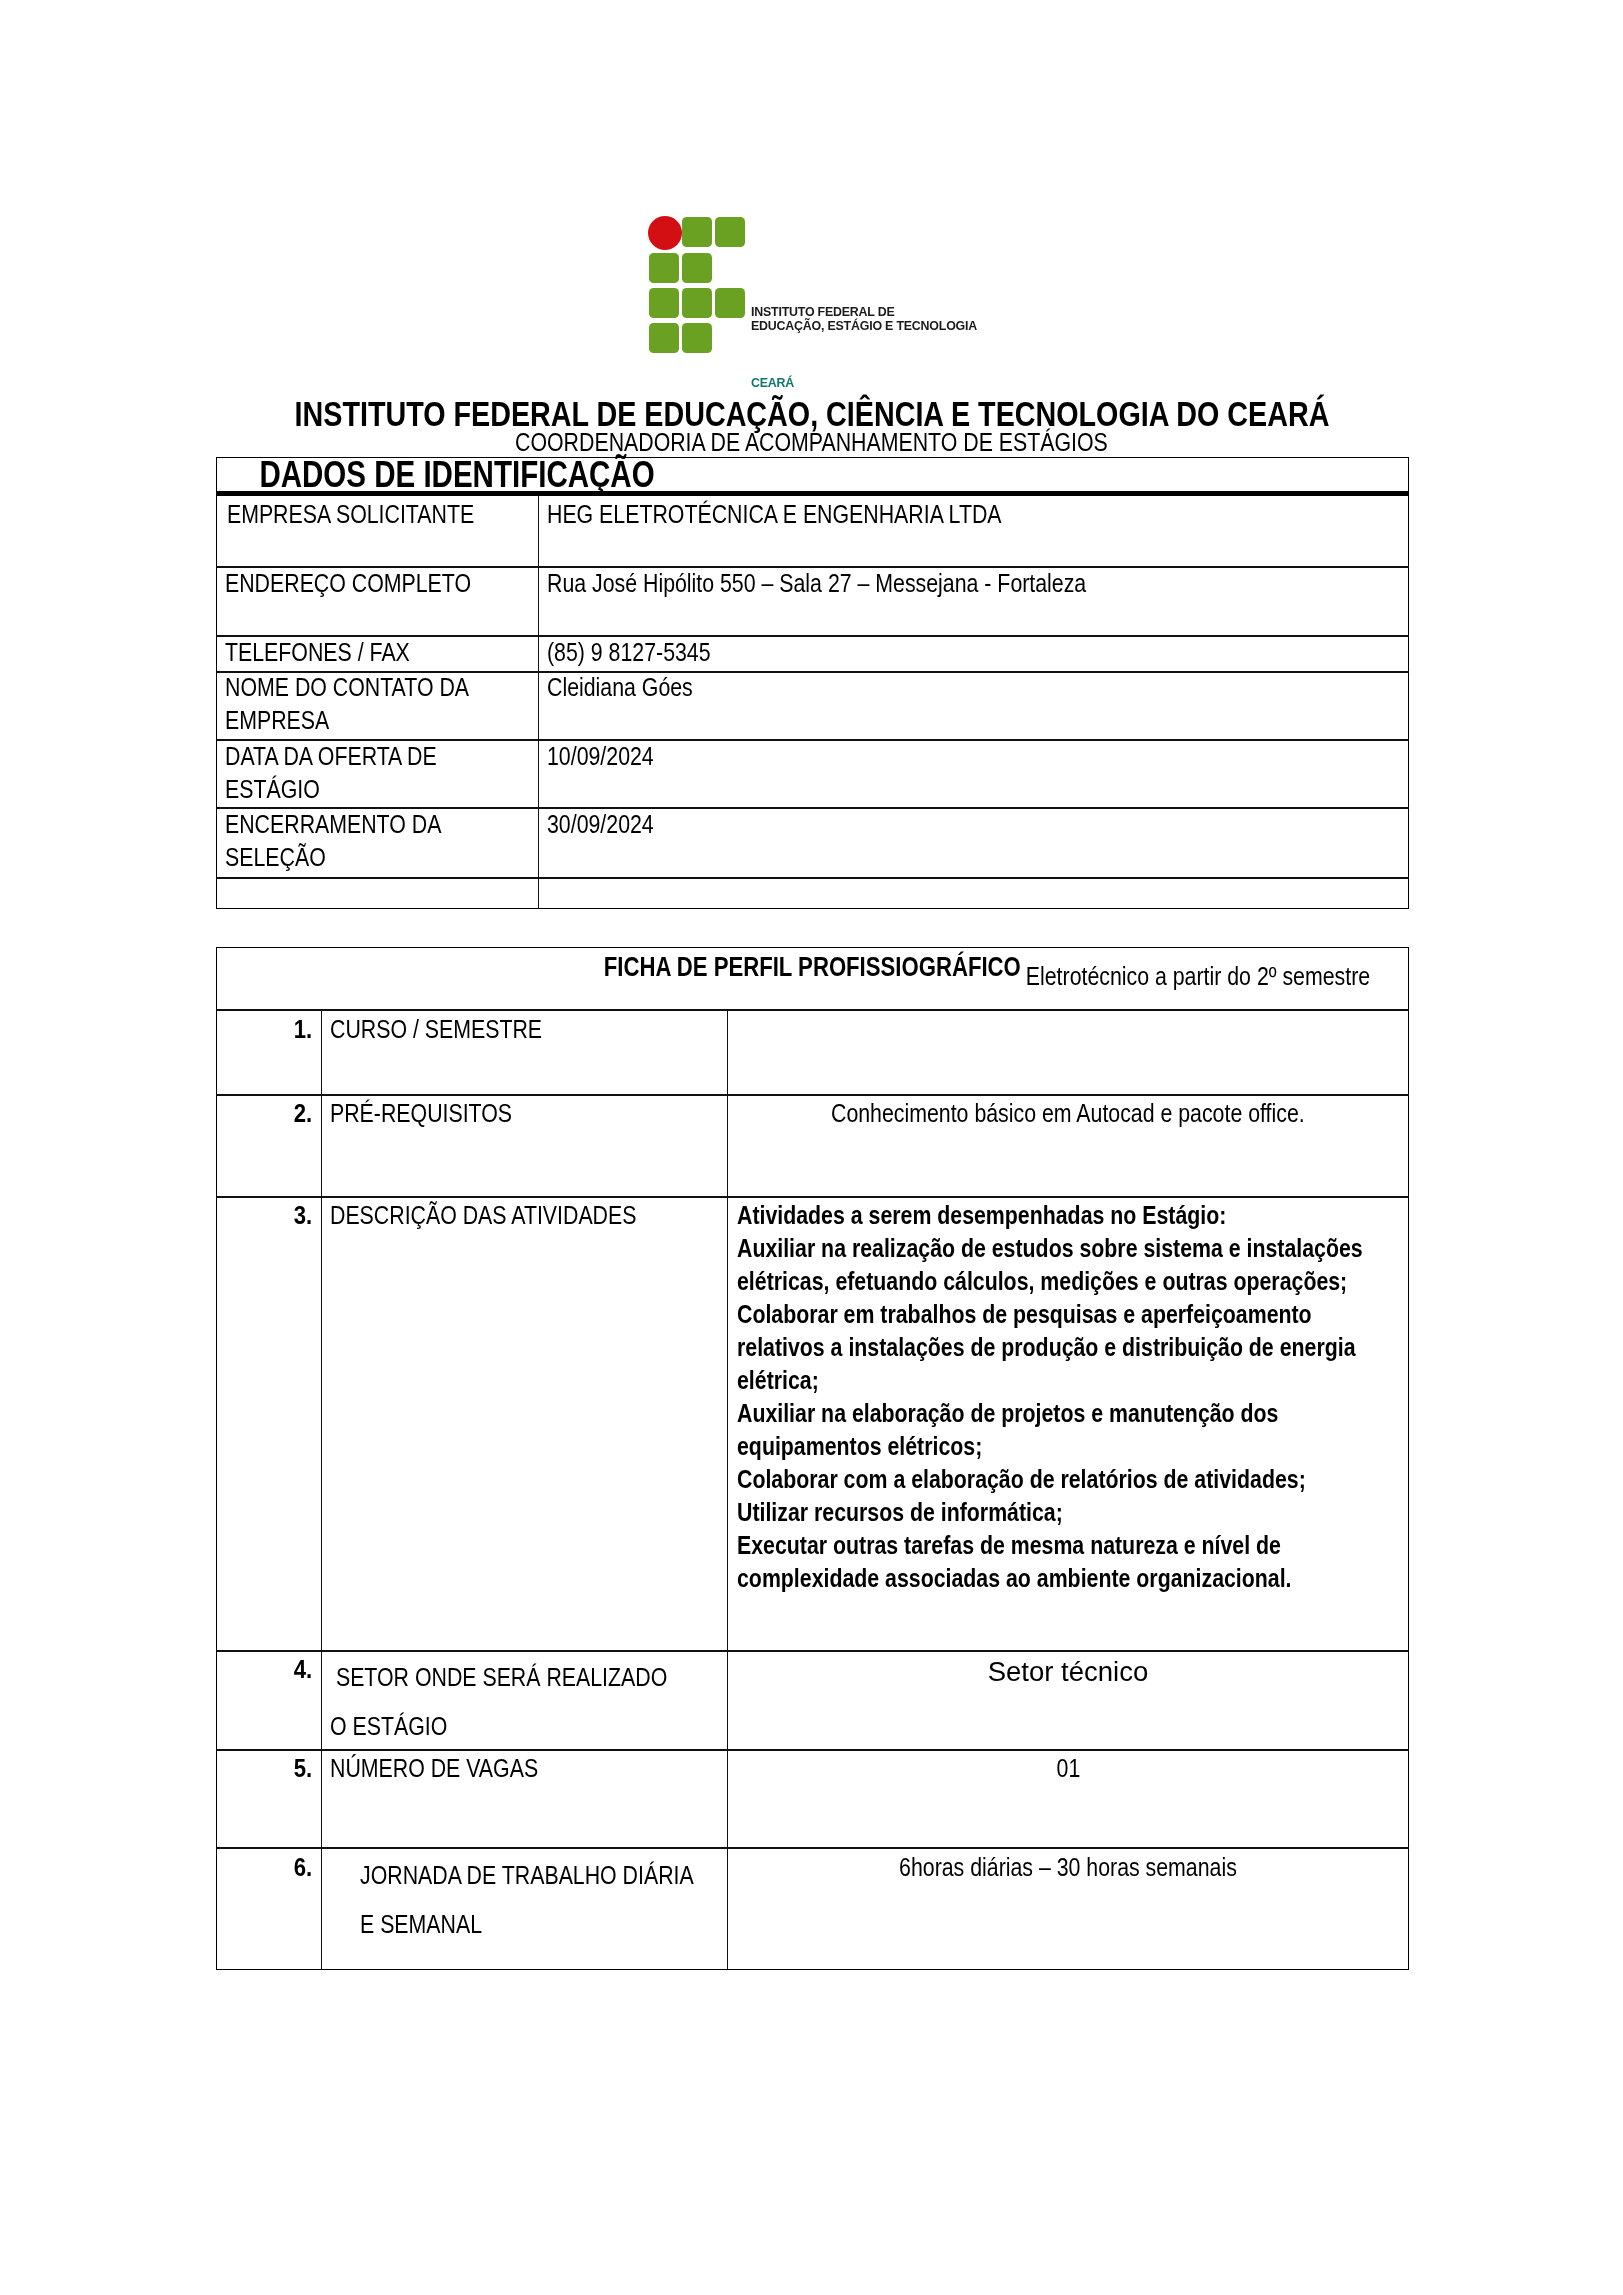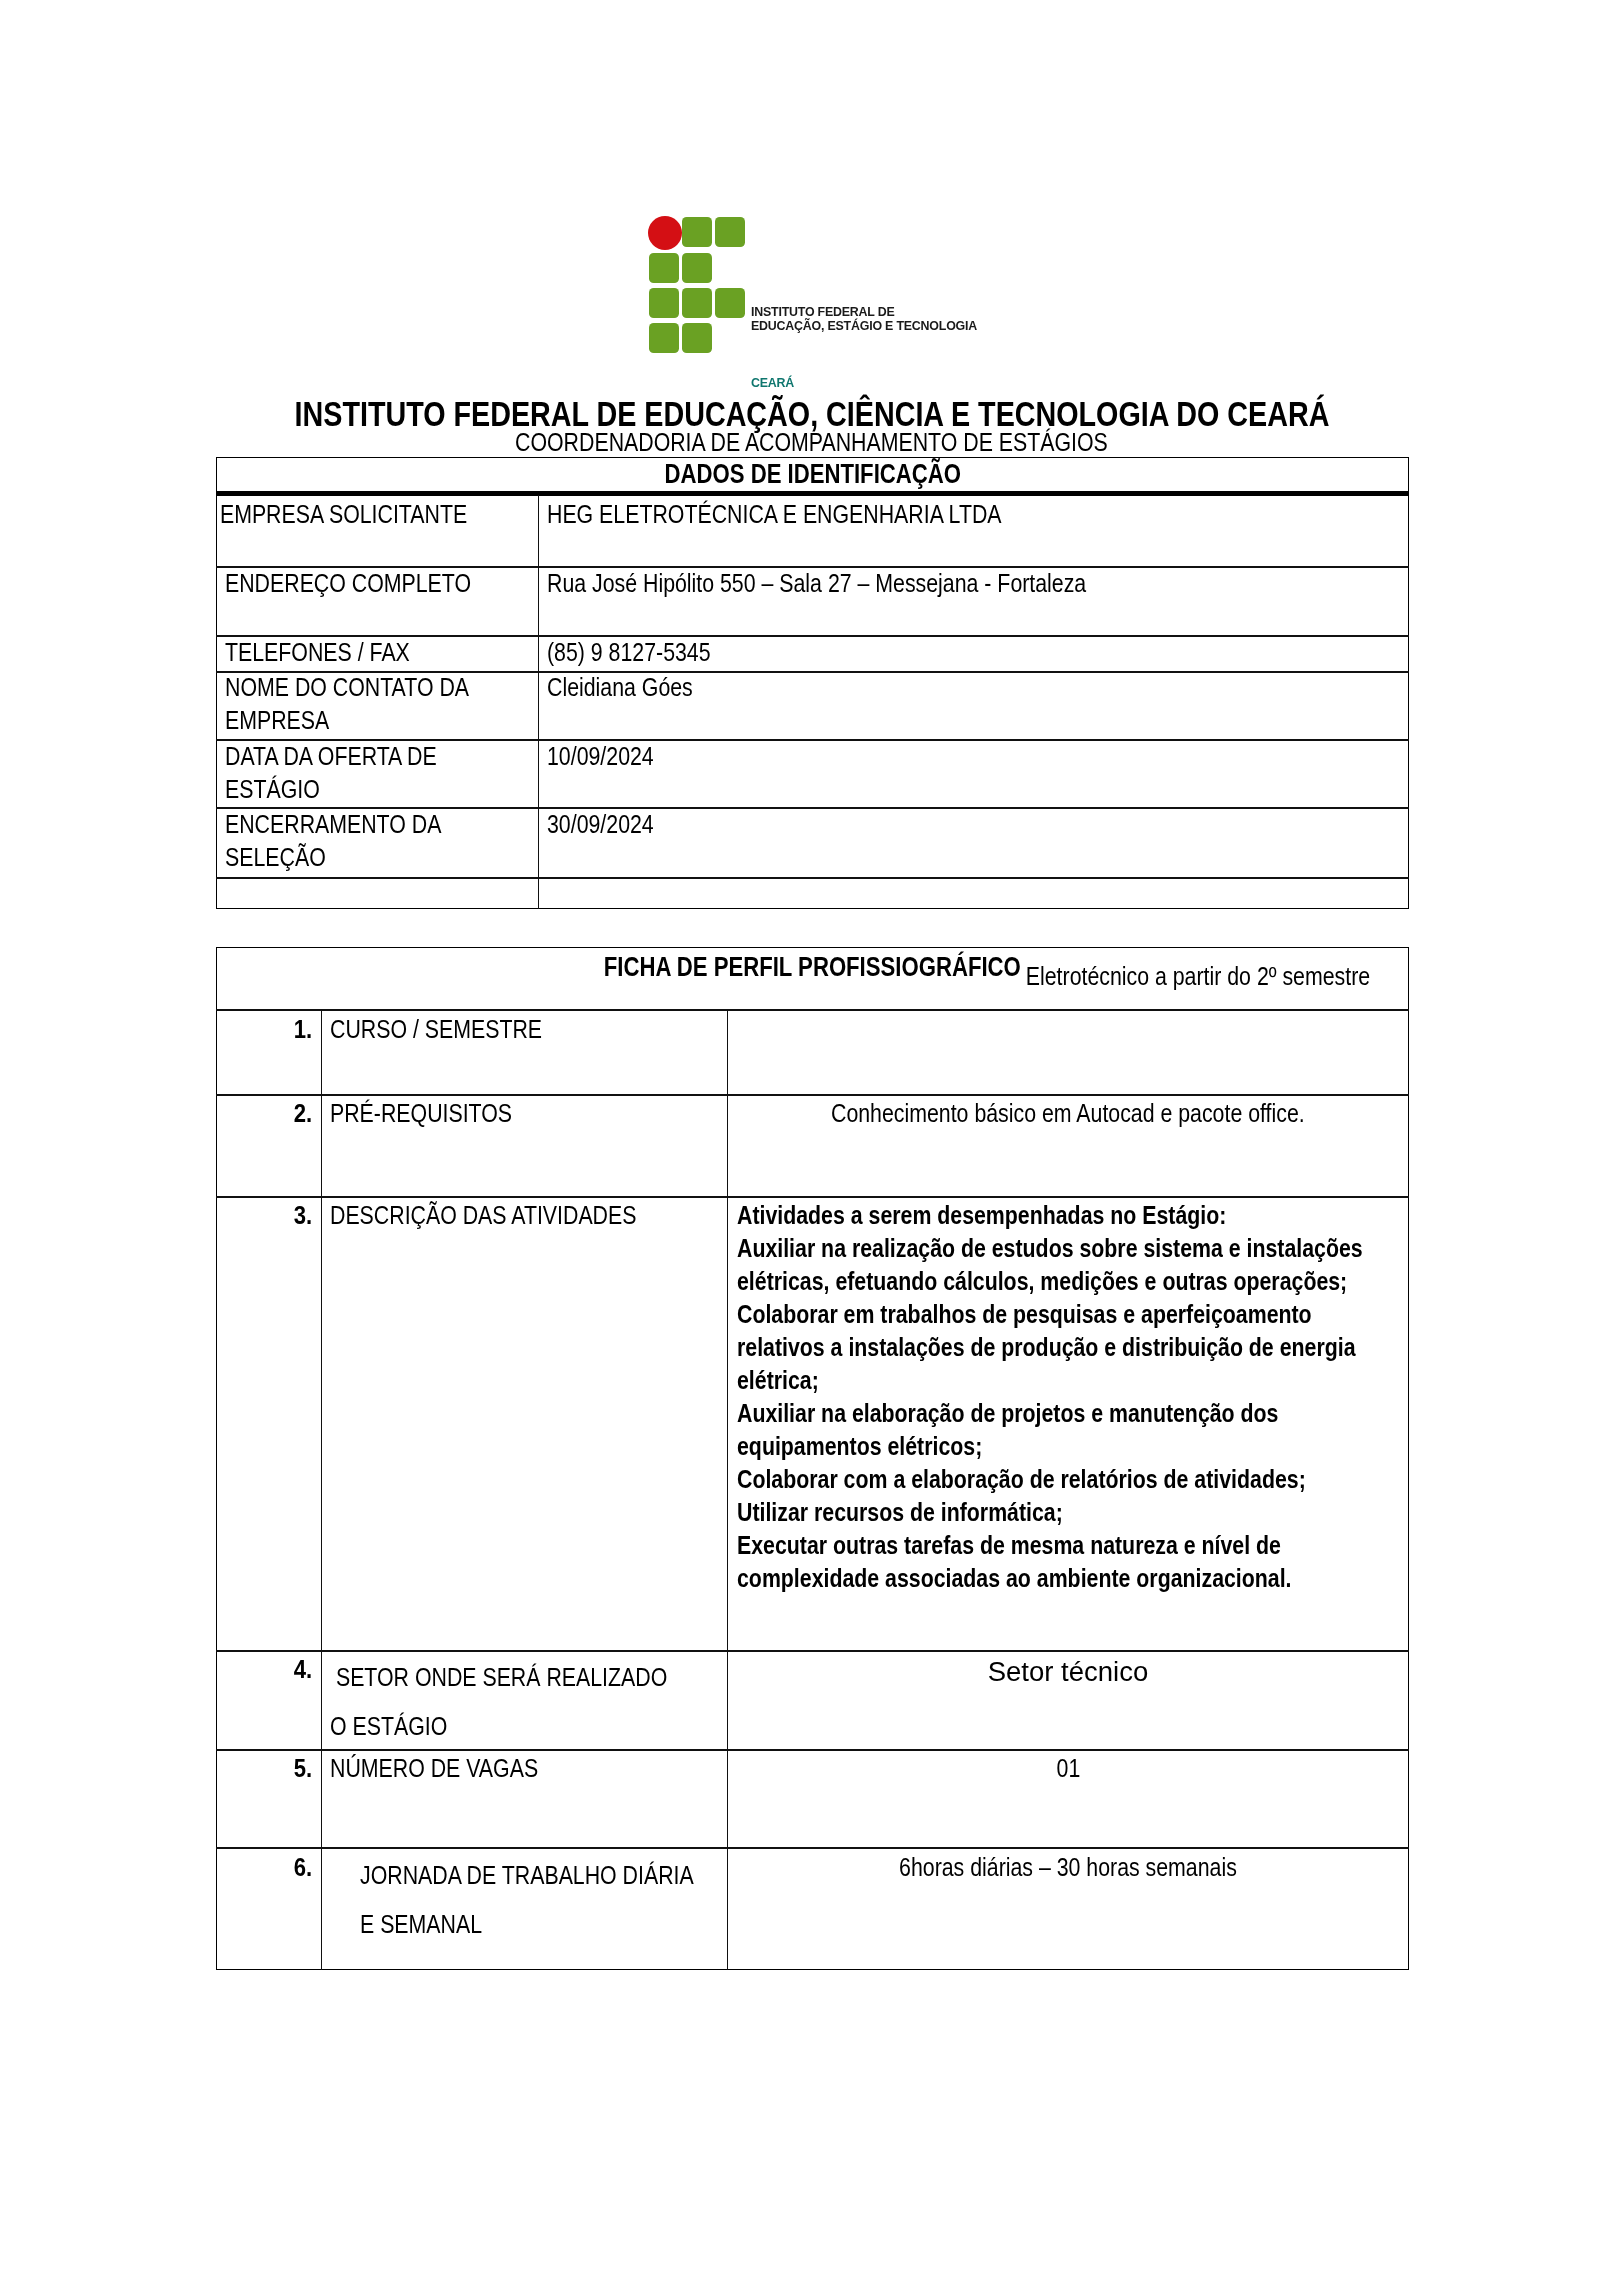--- a/index.html
+++ b/index.html
@@ -50,33 +50,33 @@
 </div>
 
 <div class="title">
   <span class="narrow-c">INSTITUTO FEDERAL DE EDUCAÇÃO, CIÊNCIA E TECNOLOGIA DO CEARÁ</span>
 </div>
 <div class="subtitle">
   <span class="narrow-c">COORDENADORIA DE ACOMPANHAMENTO DE ESTÁGIOS</span>
 </div>
 
 <div class="tbl" style="left:216px;top:457px;width:1193px;height:452px;"></div>
-<div class="abs" style="left:216px;top:458px;width:1193px;text-align:center;font-size:27px;font-weight:bold;line-height:33px;">
+<div class="abs" style="left:216px;top:458px;width:1193px;text-align:left;font-size:36px;font-weight:bold;line-height:33px;">
   <span class="narrow-c">DADOS DE IDENTIFICAÇÃO</span>
 </div>
 <div class="hline" style="left:216px;top:491px;width:1193px;height:5.2px;background:#000;"></div>
 <div class="vline" style="left:538px;top:495px;height:414px;"></div>
 <div class="hline" style="left:216px;top:566px;width:1193px;"></div>
 <div class="hline" style="left:216px;top:635px;width:1193px;"></div>
 <div class="hline" style="left:216px;top:671px;width:1193px;"></div>
 <div class="hline" style="left:216px;top:739px;width:1193px;"></div>
 <div class="hline" style="left:216px;top:807px;width:1193px;"></div>
 <div class="hline" style="left:216px;top:877px;width:1193px;"></div>
 
-<div class="cell" style="left:214px;top:498px;">
+<div class="cell" style="left:221px;top:498px;">
   <span class="narrow" style="white-space:pre;"> EMPRESA SOLICITANTE</span>
 </div>
 <div class="cell" style="left:547px;top:498px;">
   <span class="narrow">HEG ELETROTÉCNICA E ENGENHARIA LTDA</span>
 </div>
 
 <div class="cell" style="left:225px;top:567px;">
   <span class="narrow">ENDEREÇO COMPLETO</span>
 </div>
 <div class="cell" style="left:547px;top:567px;">

